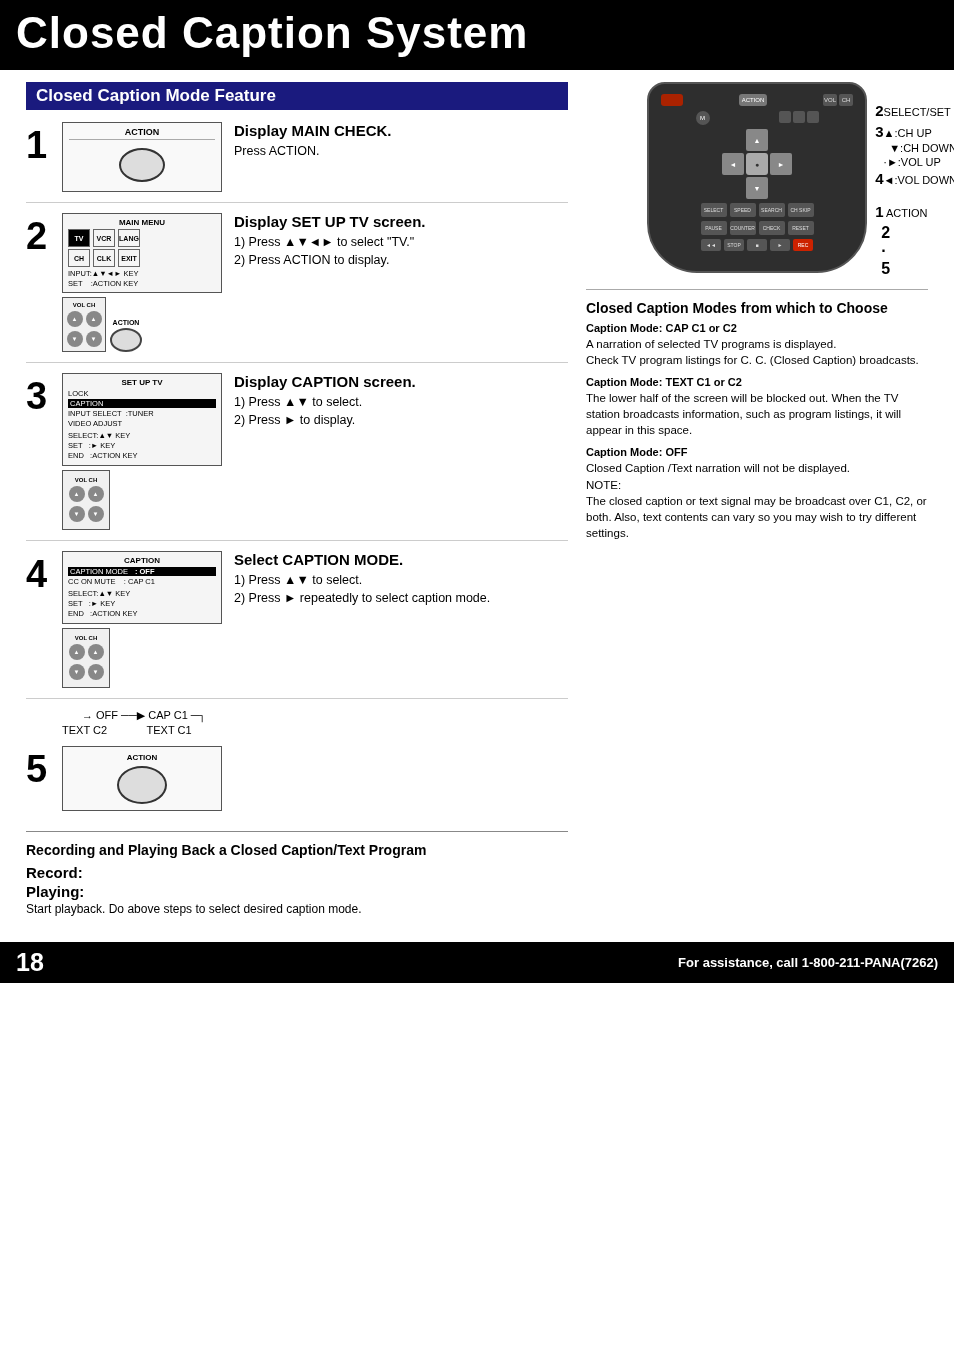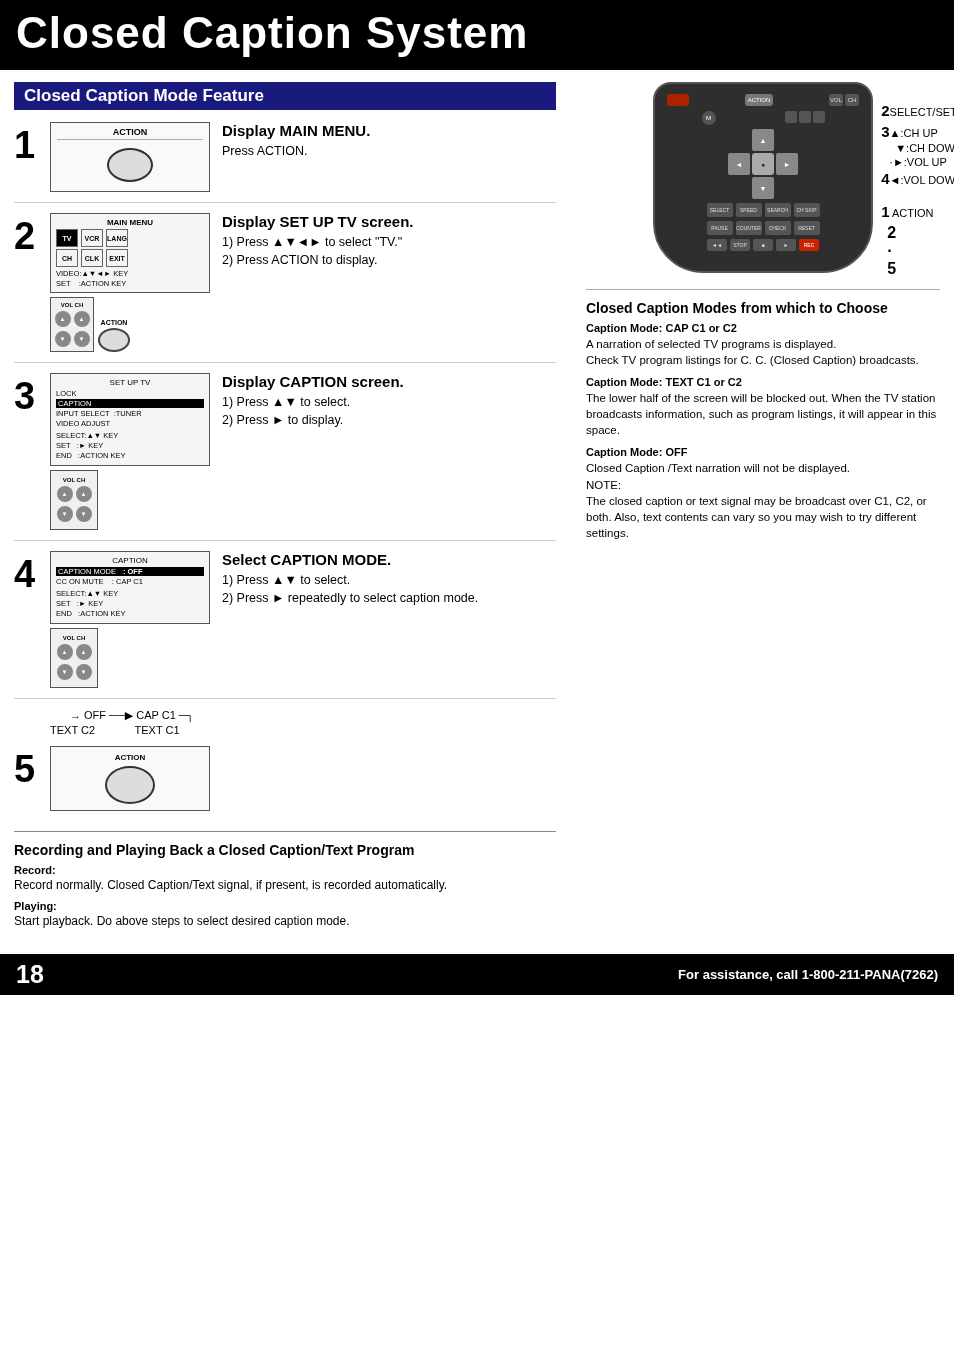--- a/index.html
+++ b/index.html
@@ -20,22 +20,22 @@
     }
     .page-header h1 {
       font-size: 44px;
       font-weight: 900;
       letter-spacing: 1px;
     }
 
     
     .main-content {
       display: flex;
-      gap: 12px;
-      padding: 12px 14px;
+      gap: 0;
+      padding: 12px 26px;
     }
 
     .left-col {
       flex: 0 0 560px;
       padding-right: 18px;
     }
 
     .right-col {
       flex: 1;
     }
@@ -152,21 +152,21 @@
     }
 
     
     .caption-menu {
       border: 1.5px solid #555;
       font-size: 8px;
       background: #f5f5f5;
       padding: 4px 5px;
     }
     .caption-menu .cm-title {
-      font-weight: normal;
+      font-weight: bold;
       font-size: 8px;
       text-align: center;
       margin-bottom: 2px;
     }
     .cm-row {
       font-size: 7.5px;
       margin: 1px 0;
     }
     .cm-row.highlighted {
       background: #000;
@@ -213,21 +213,21 @@
       border-top: 1px solid #888;
       padding-top: 10px;
       margin-top: 4px;
     }
     .recording-section h3 {
       font-size: 14px;
       font-weight: bold;
       margin-bottom: 6px;
     }
     .sub-heading {
-      font-size: 11px;
+      font-size: 15px;
       font-weight: bold;
       margin-bottom: 2px;
     }
 
     
     .cc-is-box {
       margin-bottom: 14px;
     }
     .cc-is-box h4 {
       font-size: 13px;
@@ -310,41 +310,41 @@
 
     <div class="step">
       <div class="step-number">1</div>
       <div class="step-visual">
         <div class="diagram-box" style="text-align:center; min-height:70px;">
           <div class="box-label">ACTION</div>
           <div class="action-btn" style="margin:8px auto 2px auto; width:46px; height:34px; border-radius:50%; border:2.5px solid #333; background:#ddd;"></div>
         </div>
       </div>
       <div class="step-text">
-        <h3>Display MAIN MENU.</h3>
+        <h3>Display MAIN CHECK.</h3>
         <p>Press ACTION.</p>
       </div>
     </div>
 
     <div class="step">
       <div class="step-number">2</div>
       <div class="step-visual">
         <div class="menu-diagram" style="margin-bottom:4px;">
           <div class="menu-title">MAIN MENU</div>
           <div class="menu-icons">
             <div class="menu-icon-box highlighted">TV</div>
             <div class="menu-icon-box">VCR</div>
             <div class="menu-icon-box">LANG</div>
           </div>
           <div class="menu-icons">
             <div class="menu-icon-box">CH</div>
             <div class="menu-icon-box">CLK</div>
             <div class="menu-icon-box">EXIT</div>
           </div>
-          <div class="menu-row-text">VIDEO:▲▼◄► KEY</div>
+          <div class="menu-row-text">INPUT:▲▼◄► KEY</div>
           <div class="menu-row-text">SET &nbsp;&nbsp;&nbsp;:ACTION KEY</div>
         </div>
         <div style="display:flex; gap:4px;">
           <div class="remote-box">
             <div style="font-size:6px; font-weight:bold; margin-bottom:2px;">VOL CH</div>
             <div style="display:flex; gap:3px;">
               <div style="display:flex; flex-direction:column; gap:2px;">
                 <div class="remote-btn">▲</div>
                 <div class="remote-btn">▼</div>
               </div>
@@ -451,21 +451,20 @@
         <div class="step5-visual">
           <div style="font-size:8px; font-weight:bold; margin-bottom:4px;">ACTION</div>
           <div style="width:50px; height:38px; border:2.5px solid #333; border-radius:50%; background:#ddd;"></div>
         </div>
       </div>
     </div>
 
     <div class="recording-section">
       <h3>Recording and Playing Back a Closed Caption/Text Program</h3>
       <p class="sub-heading">Record:</p>
-      <p style="margin-bottom:8px; font-size:12px;">Record normally. Closed Caption/Text signal, if present, is recorded automatically.</p>
       <p class="sub-heading">Playing:</p>
       <p style="font-size:12px;">Start playback. Do above steps to select desired caption mode.</p>
     </div>
 
   </div>
 
   <div class="right-col">
 
 
     <div style="position:relative; margin: 0 auto 10px auto; width: 220px;">

